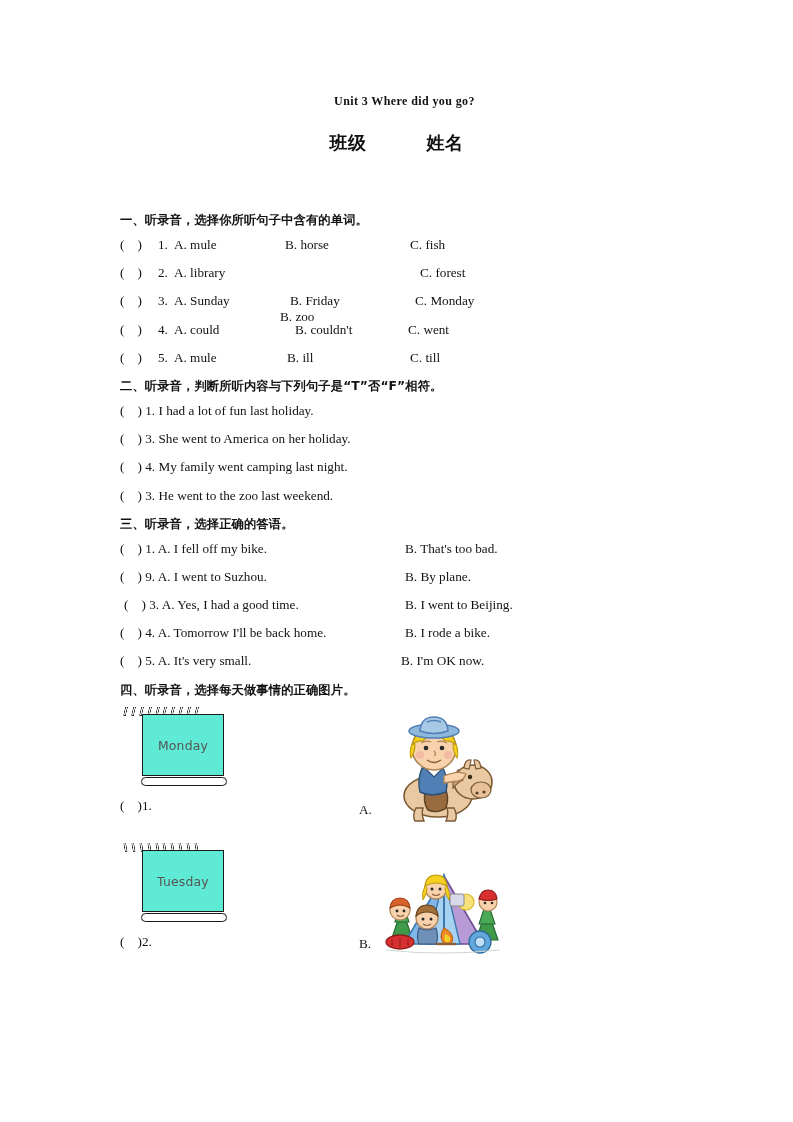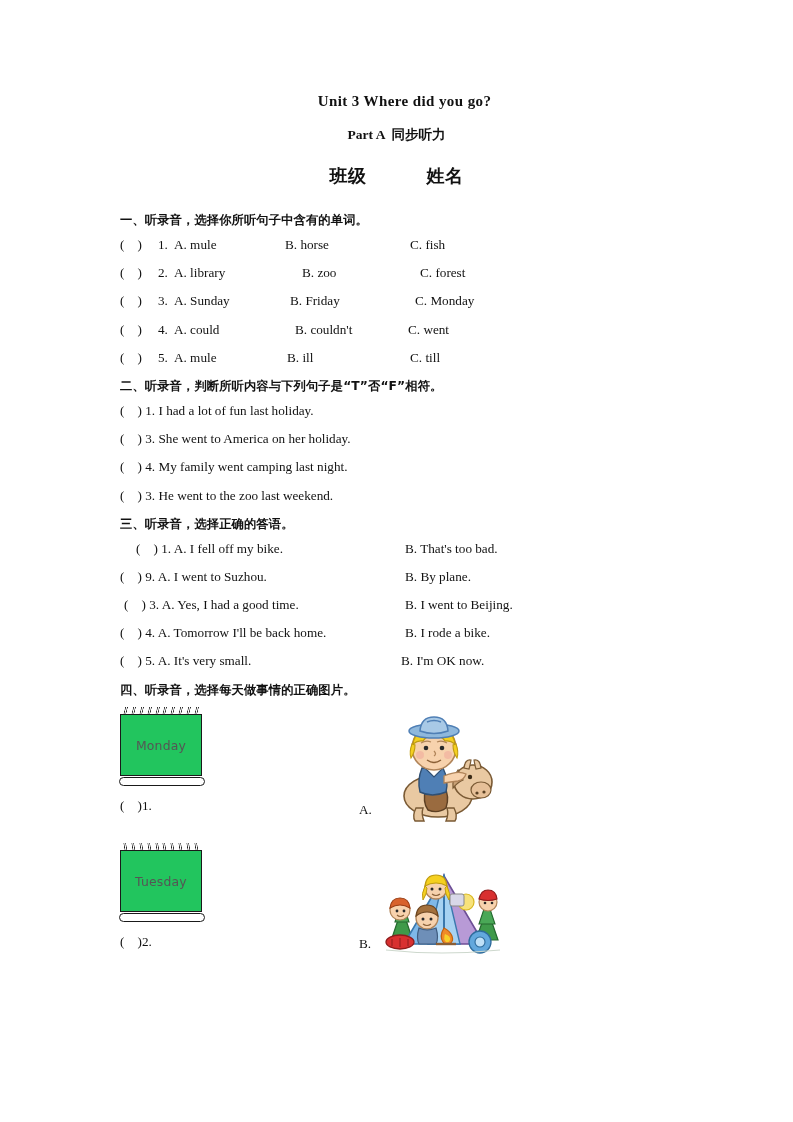--- a/index.html
+++ b/index.html
@@ -23,21 +23,21 @@
     left: 0; top: 0;
     width: 793px;
     height: 1122px;
     padding: 0;
   }
 
   
   .header { text-align: center; padding-top: 92px; }
   .title-line {
     font-weight: bold;
-    font-size: 15px;
+    font-size: 12px;
     letter-spacing: 0.2px;
     line-height: 19px;
     white-space: pre;
     margin-left: 16px;
   }
   .title-line.t1 { letter-spacing: 0.4px; }
   .subtitle-line {
     font-weight: bold;
     font-size: 13.5px;
     line-height: 19px;
@@ -91,21 +91,22 @@
     position: absolute;
     left: 0px;
     width: 82px;
   }
   .pad-box {
     position: relative;
     width: 82px;
     height: 62px;
     border: 1.4px solid #1a1a1a;
     border-top: 1.4px solid #1a1a1a;
-    background: #22c55e;
+    background: #5eead4;
+    margin-left: 22px;
   }
   .pad-spiral {
     position: absolute;
     left: 2px; top: -7px;
     width: 78px;
     height: 10px;
     display: flex;
     justify-content: space-around;
     align-items: flex-start;
   }
@@ -157,42 +158,41 @@
   
   .pad-spiral.alt i { transform: skewX(10deg); }
 </style>
 </head>
 <body>
 
 <div class="page">
 
   <div class="header">
     <div class="title-line t1">Unit 3 Where did you go?</div>
-    <div class="subtitle-line">Part A  同步听力</div>
     <div class="namerow">班级            姓名</div>
   </div>
 
   <div class="body-area">
 
     <div class="grp">
       <div class="sec-heading">一、听录音，选择你所听句子中含有的单词。</div>
 
       <div class="q-line row">
         <span class="cell" style="left:0px;">(    )</span>
         <span class="cell" style="left:38px;">1.</span>
         <span class="cell" style="left:54px;">A. mule</span>
         <span class="cell" style="left:165px;">B. horse</span>
         <span class="cell" style="left:290px;">C. fish</span>
       </div>
 
       <div class="q-line row">
         <span class="cell" style="left:0px;">(    )</span>
         <span class="cell" style="left:38px;">2.</span>
         <span class="cell" style="left:54px;">A. library</span>
-        <span class="cell" style="left:182px;">B. zoo</span>
+        <span class="cell" style="left:160px;margin-top:44px;">B. zoo</span>
         <span class="cell" style="left:300px;">C. forest</span>
       </div>
 
       <div class="q-line row">
         <span class="cell" style="left:0px;">(    )</span>
         <span class="cell" style="left:38px;">3.</span>
         <span class="cell" style="left:54px;">A. Sunday</span>
         <span class="cell" style="left:170px;">B. Friday</span>
         <span class="cell" style="left:295px;">C. Monday</span>
       </div>
@@ -219,21 +219,21 @@
       <div class="q-line">(    ) 1. I had a lot of fun last holiday.</div>
       <div class="q-line">(    ) 3. She went to America on her holiday.</div>
       <div class="q-line">(    ) 4. My family went camping last night.</div>
       <div class="q-line">(    ) 3. He went to the zoo last weekend.</div>
     </div>
 
     <div class="grp grp-2">
       <div class="sec-heading">三、听录音，选择正确的答语。</div>
 
       <div class="q-line row">
-        <span class="cell" style="left:16px;">(    ) 1. A. I fell off my bike.</span>
+        <span class="cell" style="left:0px;">(    ) 1. A. I fell off my bike.</span>
         <span class="cell" style="left:285px;">B. That's too bad.</span>
       </div>
       <div class="q-line row">
         <span class="cell" style="left:0px;">(    ) 9. A. I went to Suzhou.</span>
         <span class="cell" style="left:285px;">B. By plane.</span>
       </div>
       <div class="q-line row">
         <span class="cell" style="left:4px;">(    ) 3. A. Yes, I had a good time.</span>
         <span class="cell" style="left:285px;">B. I went to Beijing.</span>
       </div>

